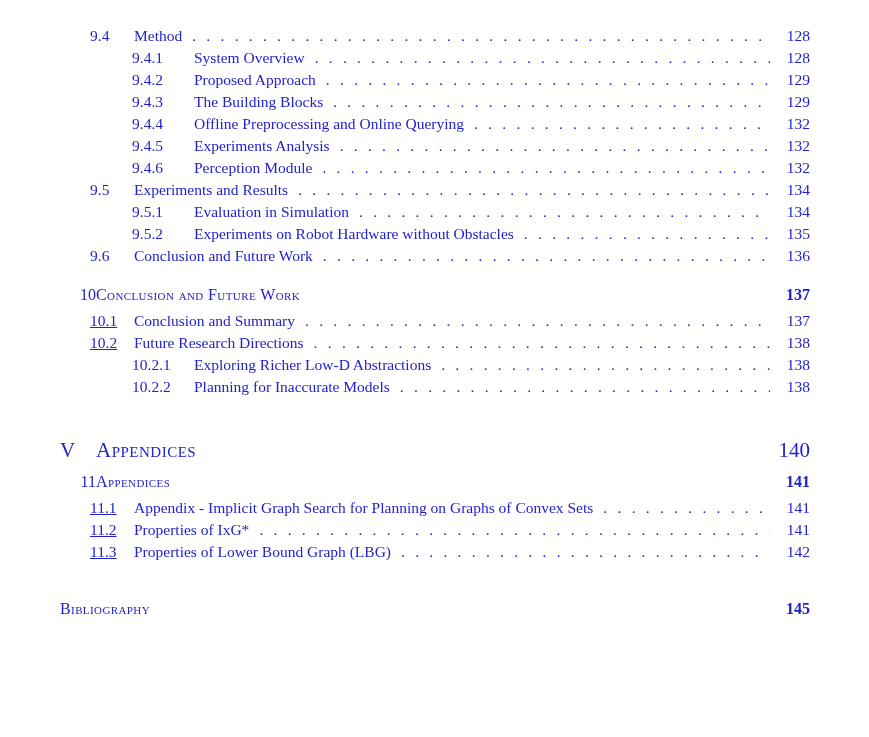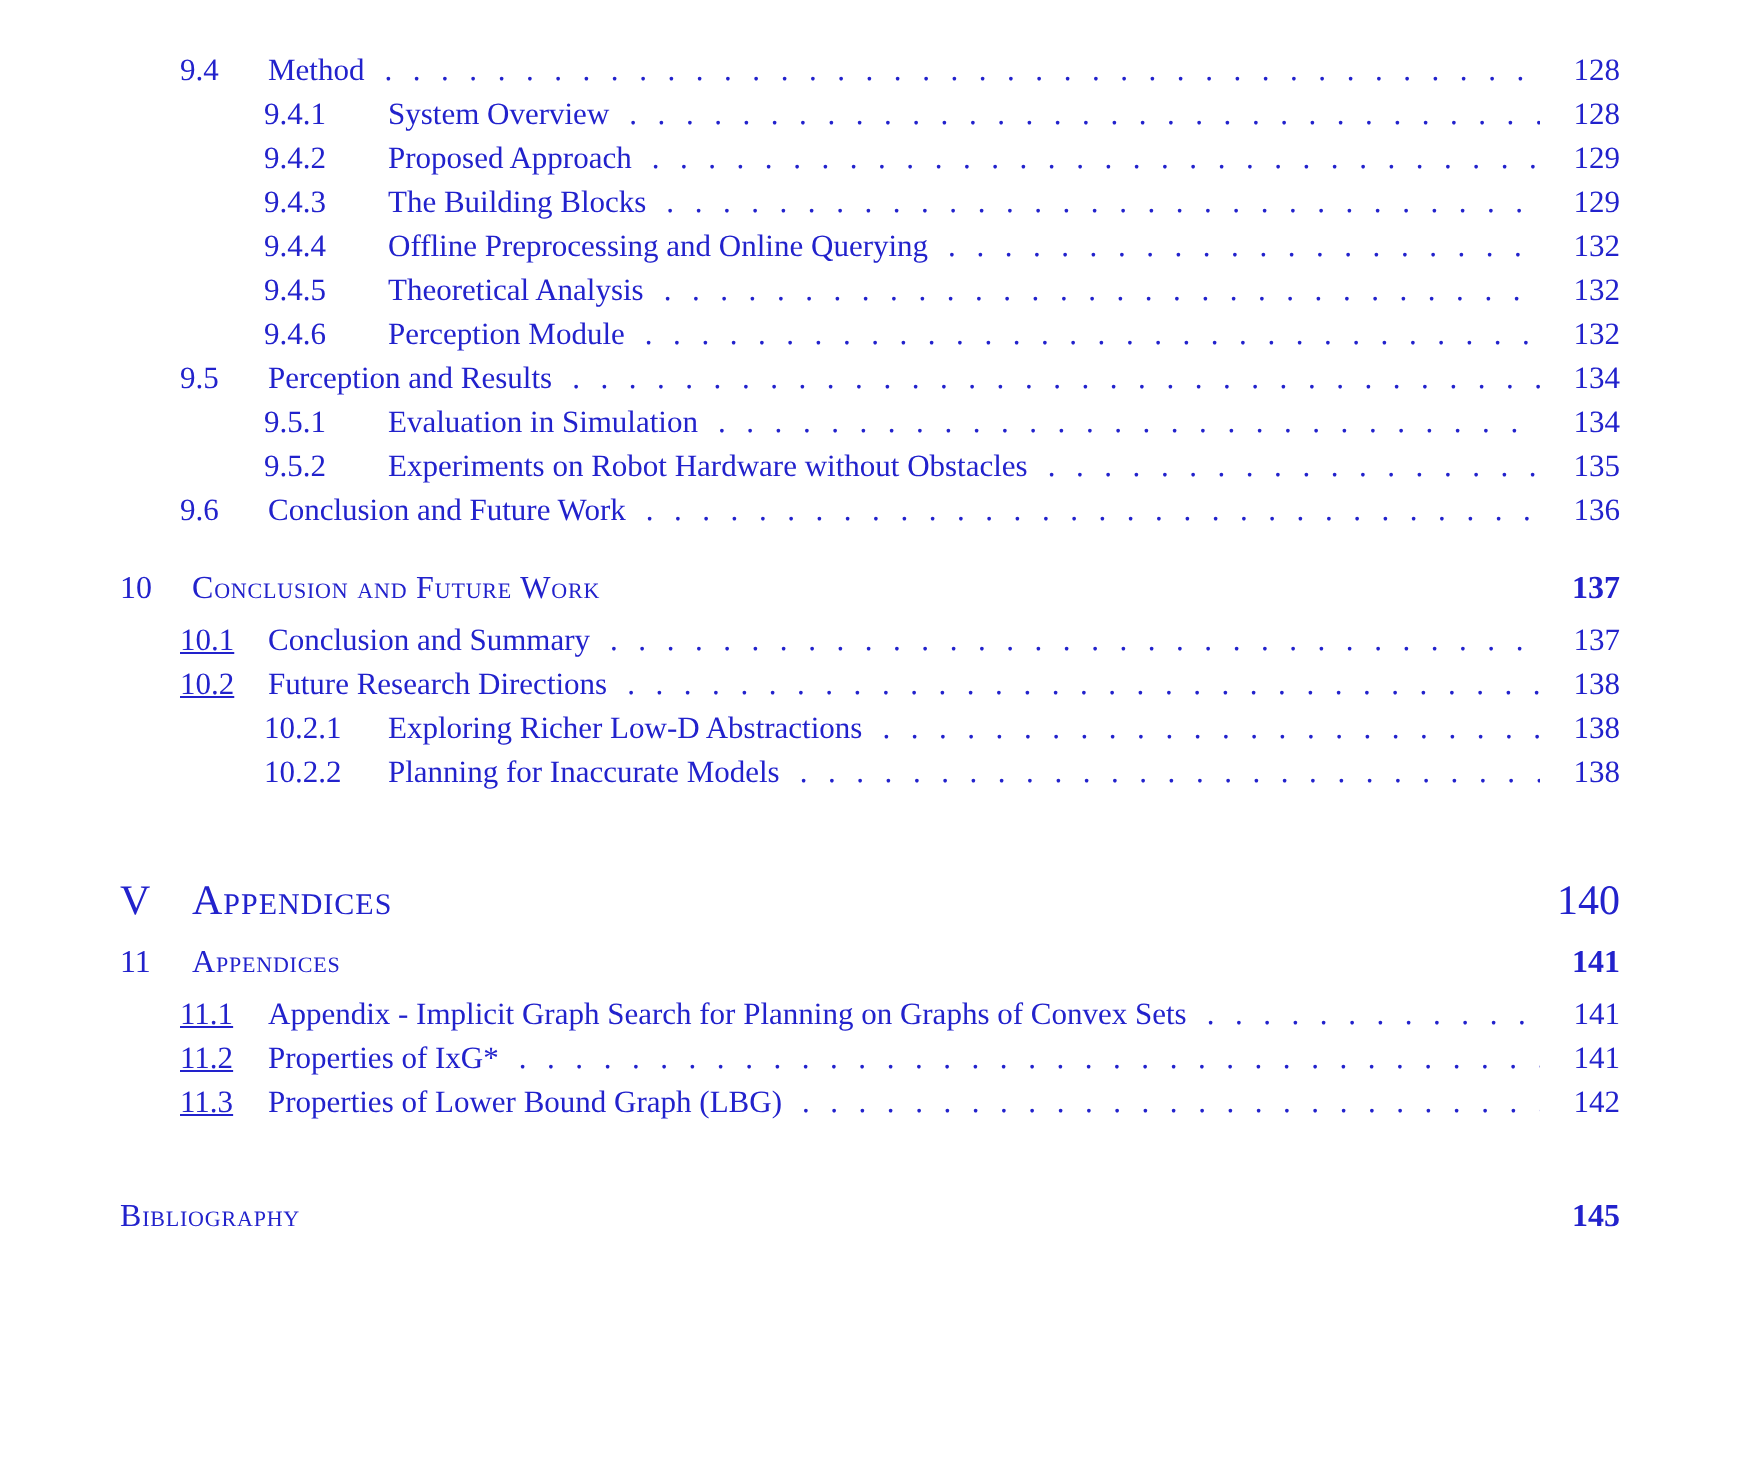--- a/index.html
+++ b/index.html
@@ -78,21 +78,21 @@
   .part-entry .page-no { font-size: 21px; min-width: 40px; }
 
   .chapter-entry {
     display: flex;
     align-items: baseline;
     font-size: 16px;
     margin-top: 22px;
     margin-bottom: 9px;
   }
   .chapter-entry.tight { margin-top: 7px; }
-  .chapter-entry .num { width: 36px; }
+  .chapter-entry .num { width: 36px; text-align: right; }
   .chapter-entry .title { font-variant: small-caps; letter-spacing: 0.4px; padding-right: 8px; }
   .chapter-entry .spacer { flex: 1 1 auto; }
   .chapter-entry .page-no { font-weight: bold; min-width: 34px; text-align: right; }
 
   .biblio {
     display: flex;
     align-items: baseline;
     font-size: 16px;
     margin-top: 40px;
   }
@@ -136,35 +136,35 @@
 
     <div class="entry lvl-sub">
       <span class="num">9.4.4</span>
       <span class="title">Offline Preprocessing and Online Querying</span>
       <span class="dots">. . . . . . . . . . . . . . . . . . . . . . . . . . . . . . . . . . . . . . . . . . . . . . . . . . . . . . . . . . . . . . . . . . . . . . . . . . . . . . . . . . . . . . .</span>
       <span class="page-no">132</span>
     </div>
 
     <div class="entry lvl-sub">
       <span class="num">9.4.5</span>
-      <span class="title">Theoretical Analysis</span>
+      <span class="title">Experiments Analysis</span>
       <span class="dots">. . . . . . . . . . . . . . . . . . . . . . . . . . . . . . . . . . . . . . . . . . . . . . . . . . . . . . . . . . . . . . . . . . . . . . . . . . . . . . . . . . . . . . .</span>
       <span class="page-no">132</span>
     </div>
 
     <div class="entry lvl-sub">
       <span class="num">9.4.6</span>
       <span class="title">Perception Module</span>
       <span class="dots">. . . . . . . . . . . . . . . . . . . . . . . . . . . . . . . . . . . . . . . . . . . . . . . . . . . . . . . . . . . . . . . . . . . . . . . . . . . . . . . . . . . . . . .</span>
       <span class="page-no">132</span>
     </div>
 
     <div class="entry lvl-sec">
       <span class="num">9.5</span>
-      <span class="title">Perception and Results</span>
+      <span class="title">Experiments and Results</span>
       <span class="dots">. . . . . . . . . . . . . . . . . . . . . . . . . . . . . . . . . . . . . . . . . . . . . . . . . . . . . . . . . . . . . . . . . . . . . . . . . . . . . . . . . . . . . . .</span>
       <span class="page-no">134</span>
     </div>
 
     <div class="entry lvl-sub">
       <span class="num">9.5.1</span>
       <span class="title">Evaluation in Simulation</span>
       <span class="dots">. . . . . . . . . . . . . . . . . . . . . . . . . . . . . . . . . . . . . . . . . . . . . . . . . . . . . . . . . . . . . . . . . . . . . . . . . . . . . . . . . . . . . . .</span>
       <span class="page-no">134</span>
     </div>

